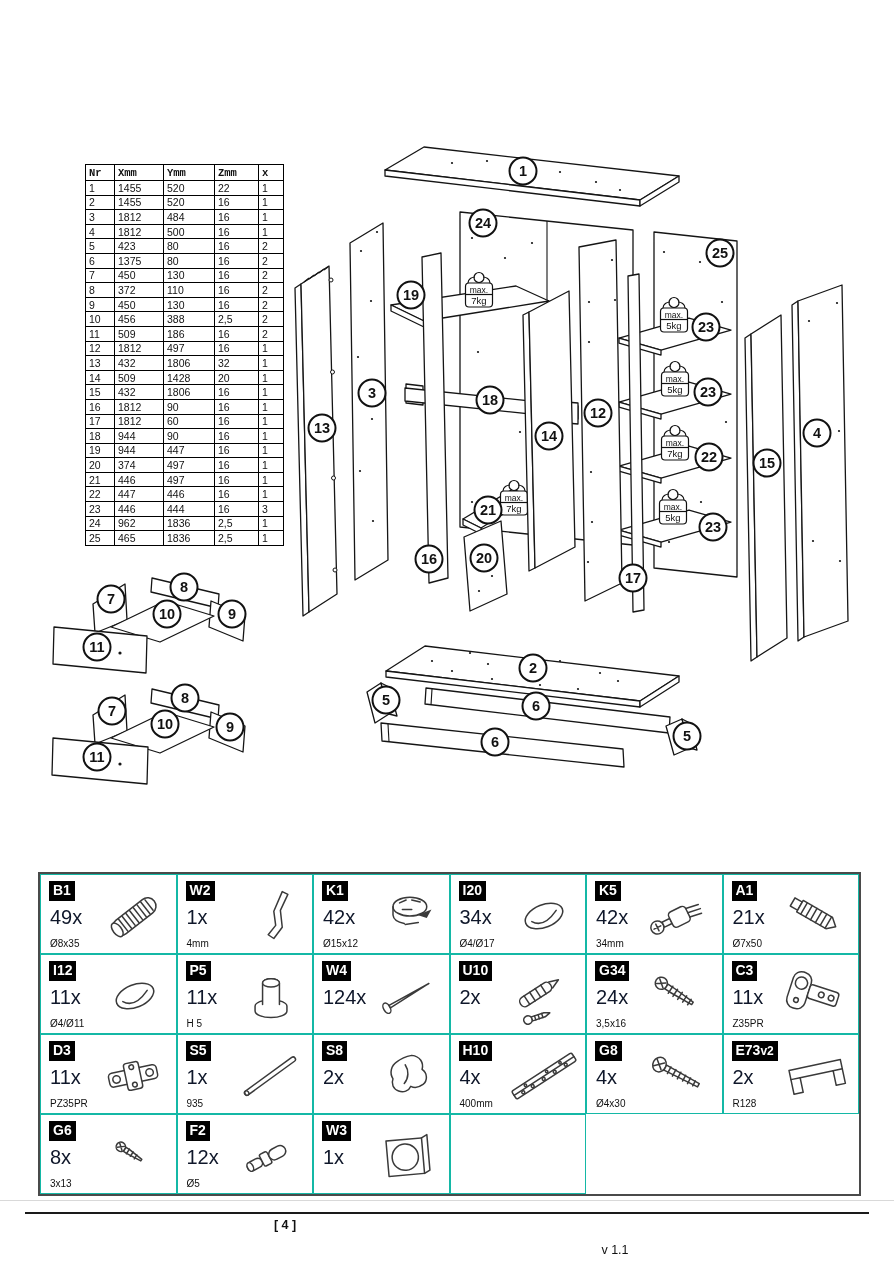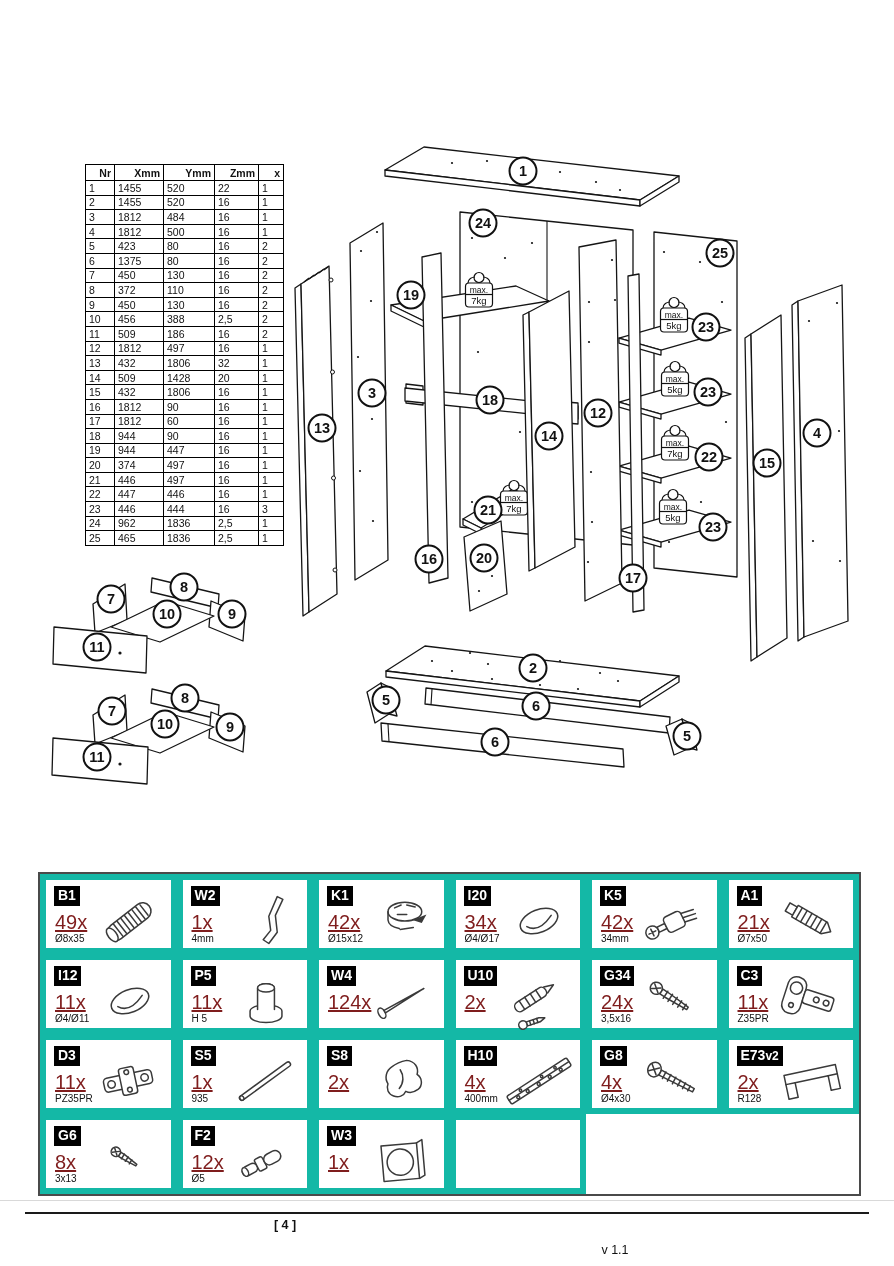--- a/index.html
+++ b/index.html
@@ -5,32 +5,32 @@
   html,body{margin:0;padding:0;background:#fff;}
   body{width:894px;height:1266px;position:relative;font-family:"Liberation Sans",sans-serif;color:#111;overflow:hidden;}
   .diagram{position:absolute;left:0;top:0;width:894px;height:830px;}
   .pnl{fill:#fff;stroke:#151515;stroke-width:1.3;stroke-linejoin:round;}
   .ln{stroke:#151515;stroke-width:1.1;fill:none;}
   .dot{fill:#151515;stroke:none;}
   .hole{fill:#fff;stroke:#151515;stroke-width:1;}
   
   #parts-table{position:absolute;left:85px;top:164px;border-collapse:collapse;font-size:10.5px;table-layout:fixed;}
   #parts-table th,#parts-table td{border:1px solid #000;padding:0 3px;height:13.6px;line-height:12px;text-align:left;white-space:nowrap;overflow:hidden;}
-  #parts-table th{font-weight:bold;text-align:right;height:15px;}
+  #parts-table th{font-weight:bold;text-align:left;height:15px;font-family:Liberation Mono, monospace;}
   #parts-table .c-nr{width:22px;}
   #parts-table .c-x{width:42px;}
   #parts-table .c-y{width:44px;}
   #parts-table .c-z{width:37px;}
   #parts-table .c-q{width:18px;}
   
   .hw{position:absolute;left:38px;top:872px;width:819px;height:320px;display:grid;grid-template-columns:repeat(6,1fr);grid-template-rows:repeat(4,1fr);border:2px solid #4a4a4a;background:#fff;}
-  .hw-cell{border:6px solid #14b8a6;position:relative;background:#fff;}
+  .hw-cell{border:1px solid #14b8a6;position:relative;background:#fff;}
   .badge{position:absolute;left:8px;top:6px;background:#000;color:#fff;font-weight:bold;font-size:14px;line-height:1.25;padding:1px 4px;}
   .badge .sub{font-size:12px;vertical-align:baseline;}
-  .qty{position:absolute;left:9px;top:31px;font-size:20px;color:#7f1d1d;text-decoration:underline;}
+  .qty{position:absolute;left:9px;top:31px;font-size:20px;color:#0f172a;}
   .dim{position:absolute;left:9px;bottom:4px;font-size:10px;color:#111;margin-top:36px;}
   .hw-icon{position:absolute;right:3px;top:11px;width:76px;height:60px;}
   .hw-icon svg{width:100%;height:100%;fill:#fff;stroke:#3a3a3a;stroke-width:1.6;stroke-linejoin:round;stroke-linecap:round;}
   
   .rule-light{position:absolute;left:0;top:1200px;width:894px;height:1px;background:#d9d9d9;}
   .rule{position:absolute;left:25px;top:1212px;width:844px;height:2px;background:#1a1a1a;}
   .footer-page{position:absolute;left:240px;top:1218px;width:90px;text-align:center;font-size:12.5px;font-weight:bold;}
   .footer-version{position:absolute;left:570px;top:1218px;width:90px;text-align:center;font-size:12.5px;margin-top:25px;}
 </style>
 </head>

